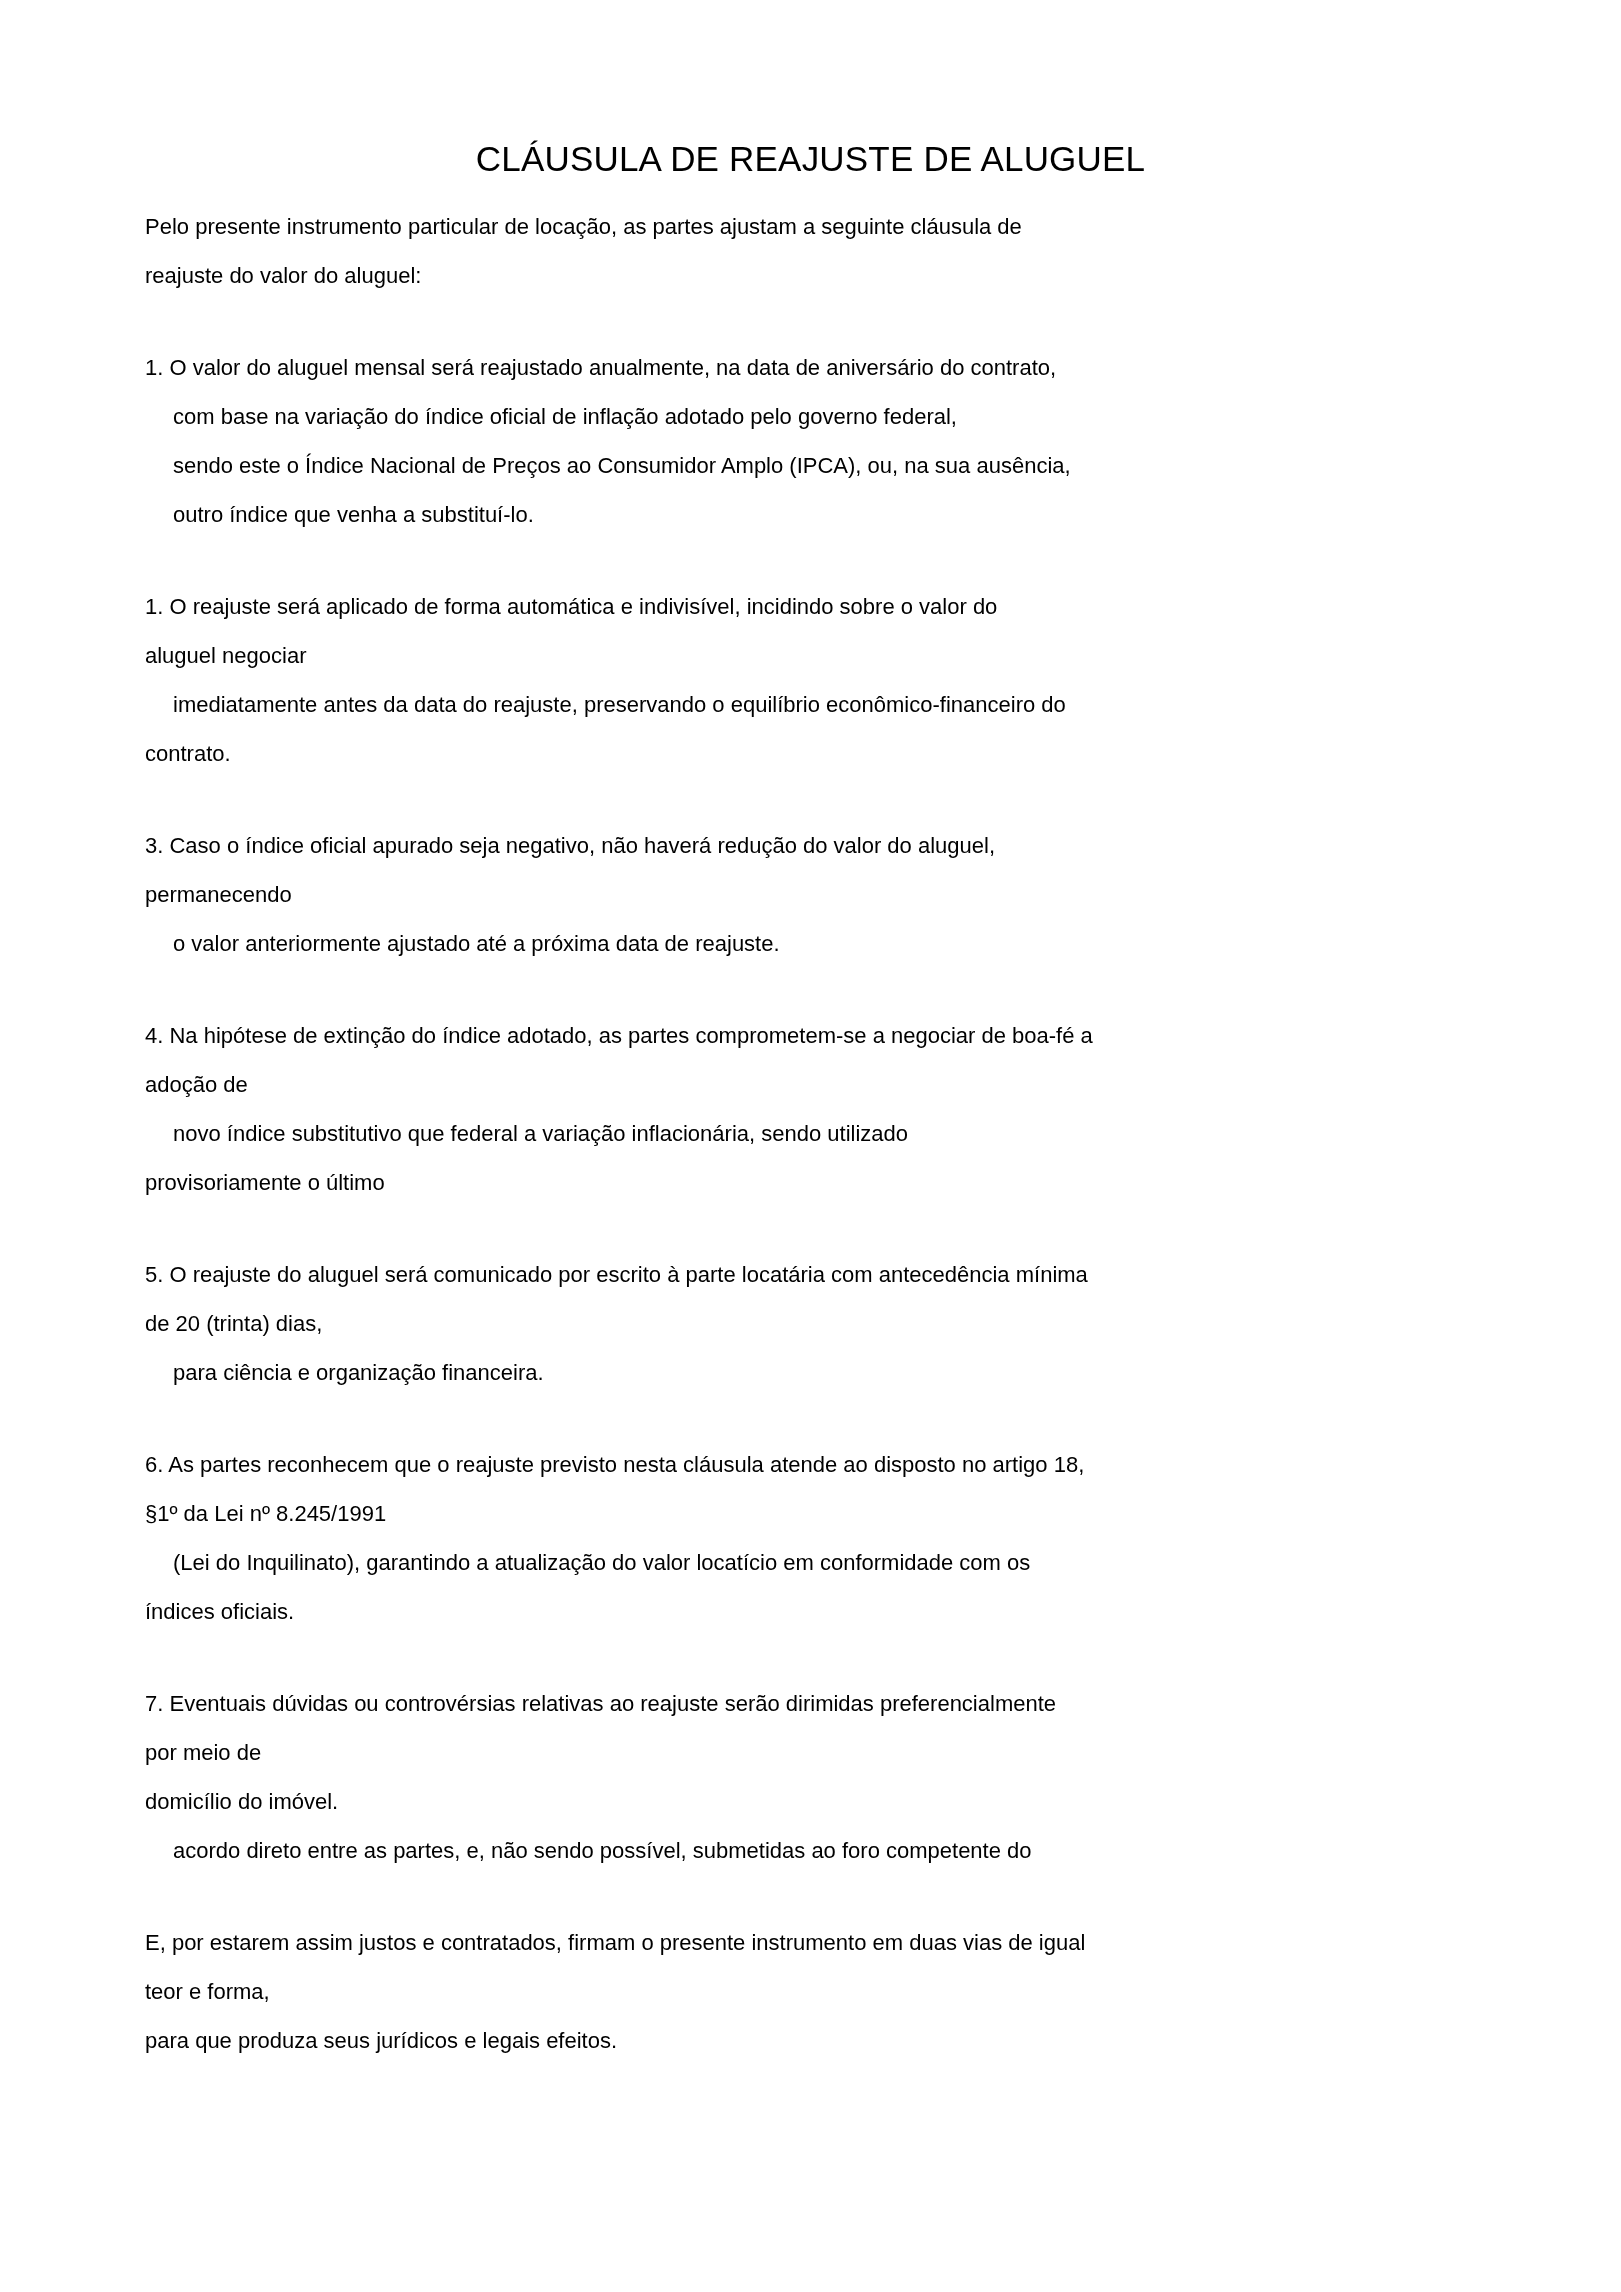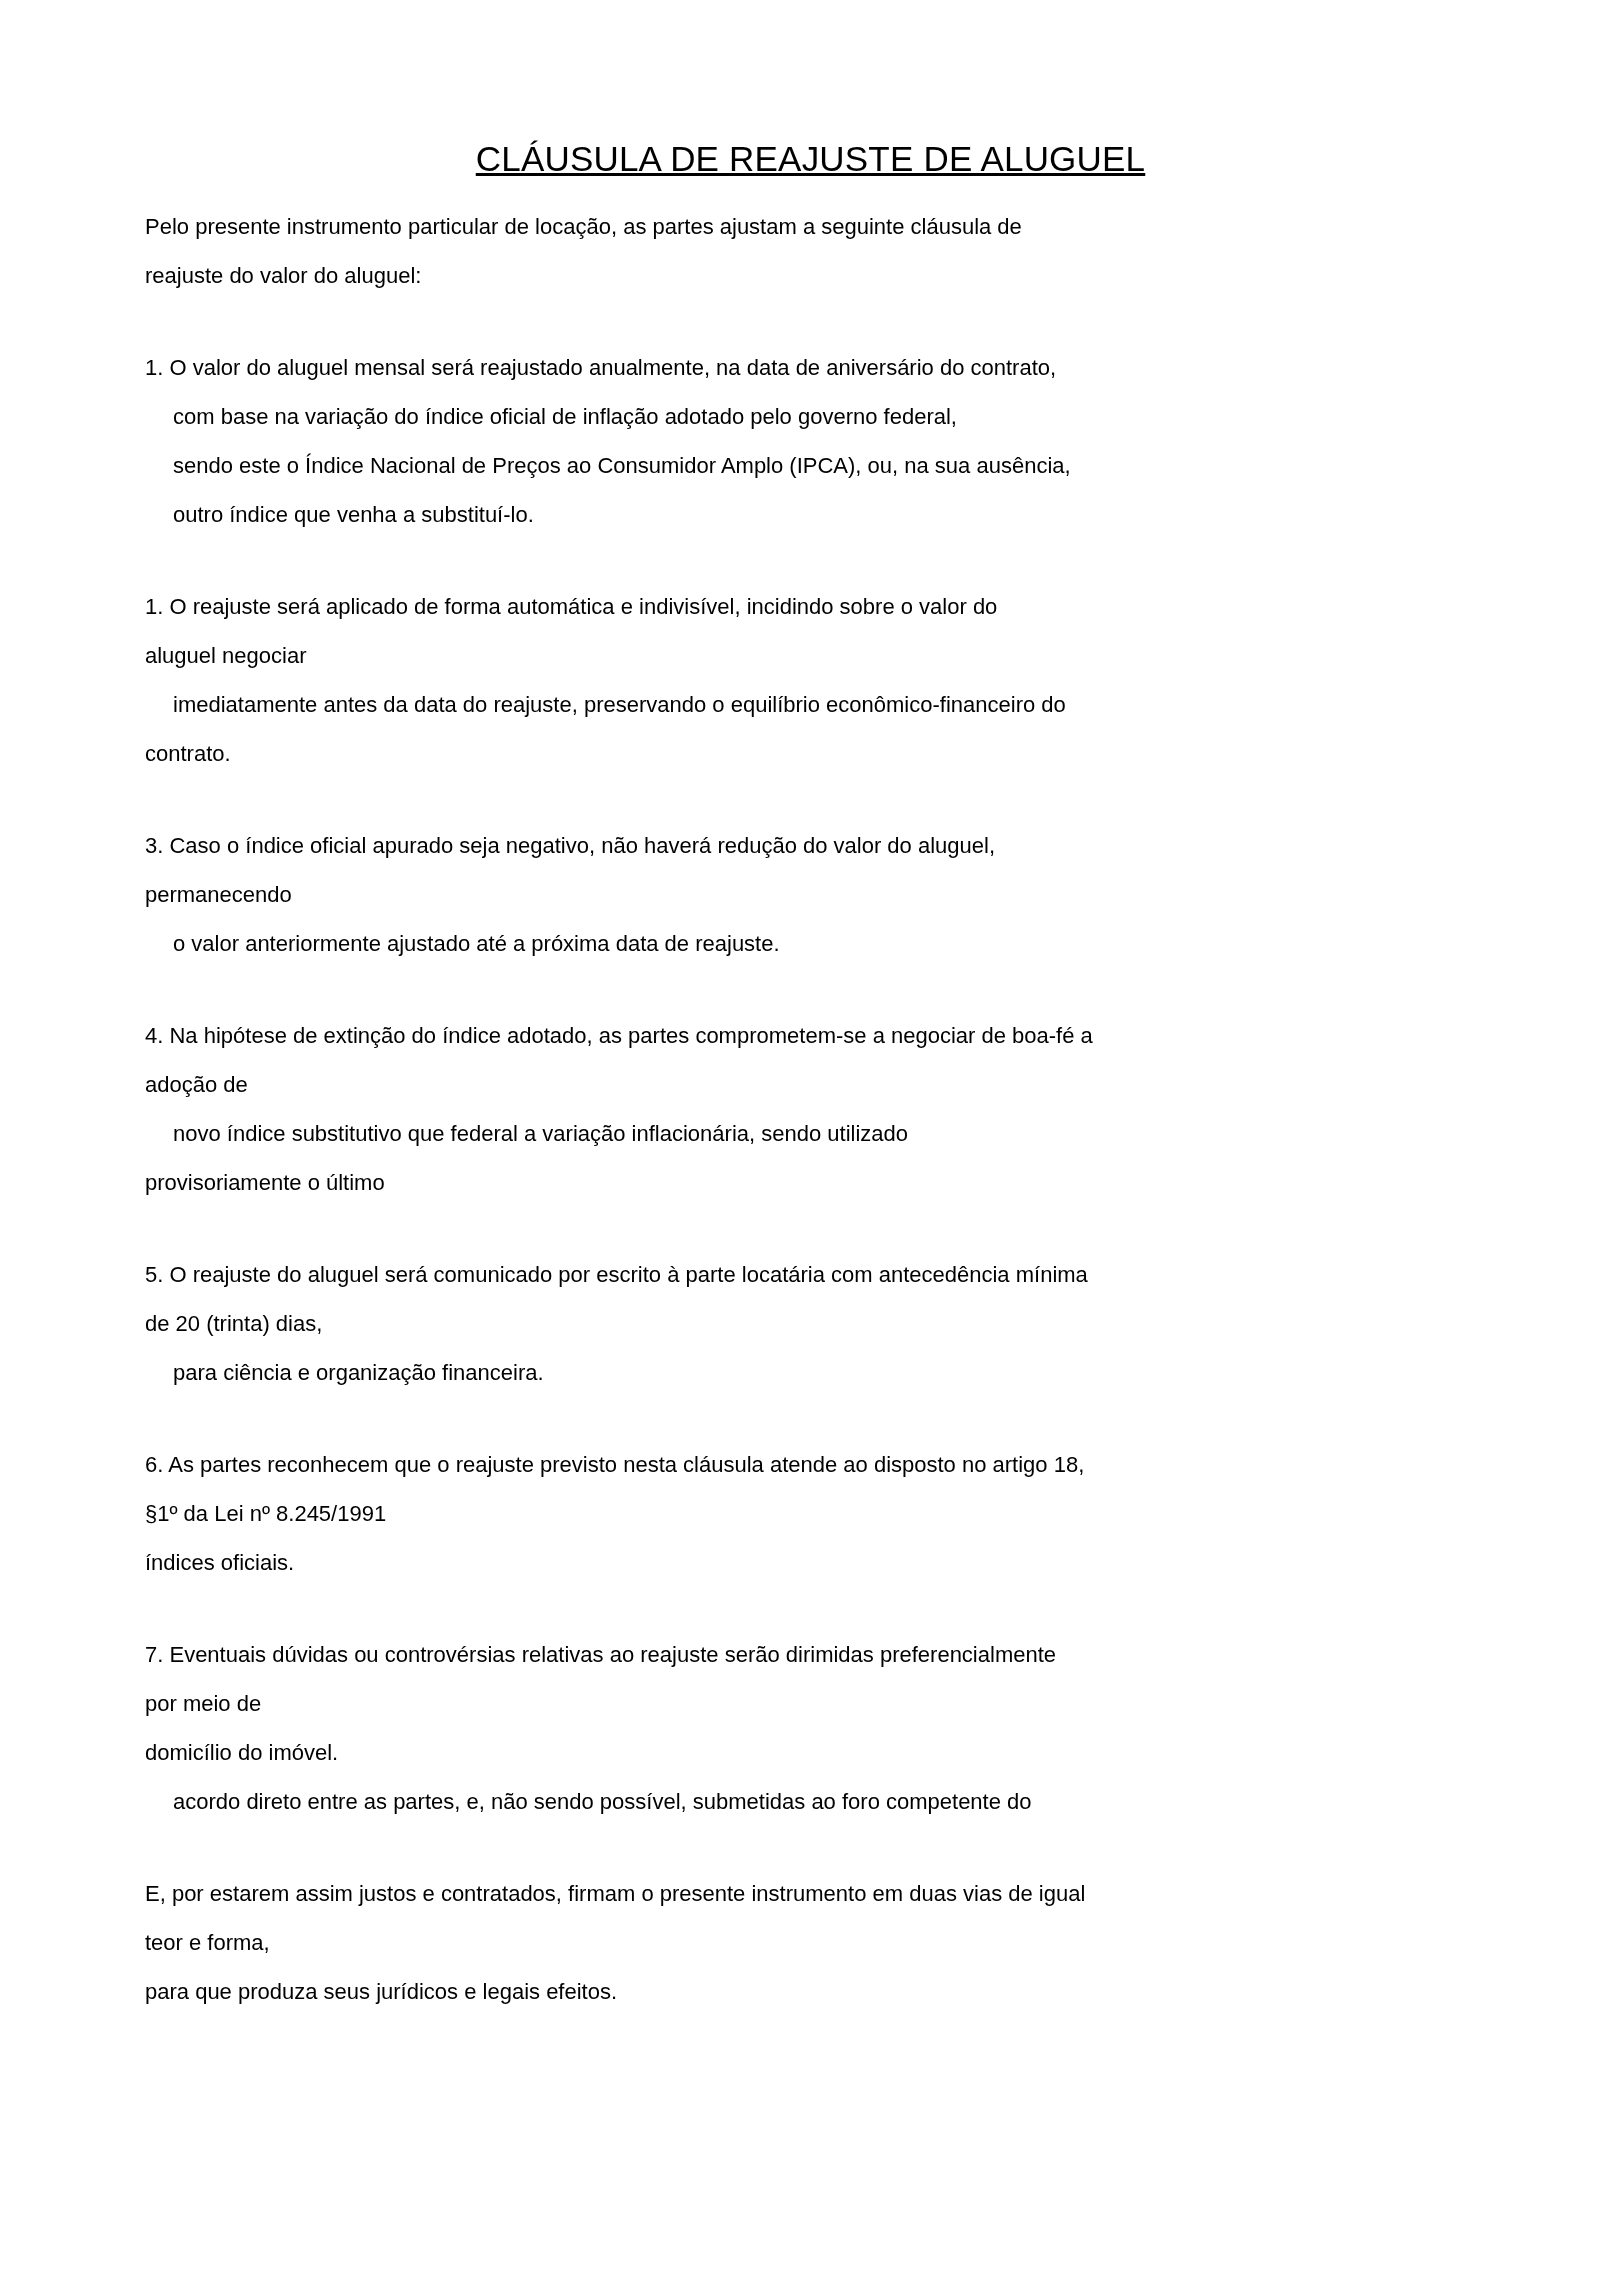--- a/index.html
+++ b/index.html
@@ -24,21 +24,20 @@
     position: absolute;
     top: 116px;
     left: 0;
     width: 1621px;
     text-align: center;
     font-size: 35px;
     font-weight: 400;
     line-height: 1.15;
     letter-spacing: 0.2px;
     white-space: nowrap;
-    text-decoration: underline;
   }
   .body-block {
     position: absolute;
     top: 202px;
     left: 145px;
     width: 1235px;
   }
   .para {
     margin: 0 0 43px 0;
   }
@@ -91,20 +90,21 @@
         <div class="line">provisoriamente o último</div>
       </div>
       <div class="para">
         <div class="line">5. O reajuste do aluguel será comunicado por escrito à parte locatária com antecedência mínima</div>
         <div class="line">de 20 (trinta) dias,</div>
         <div class="line indent">para ciência e organização financeira.</div>
       </div>
       <div class="para">
         <div class="line">6. As partes reconhecem que o reajuste previsto nesta cláusula atende ao disposto no artigo 18,</div>
         <div class="line">§1º da Lei nº 8.245/1991</div>
+        <div class="line indent">(Lei do Inquilinato), garantindo a atualização do valor locatício em conformidade com os</div>
         <div class="line">índices oficiais.</div>
       </div>
       <div class="para">
         <div class="line">7. Eventuais dúvidas ou controvérsias relativas ao reajuste serão dirimidas preferencialmente</div>
         <div class="line">por meio de</div>
         <div class="line">domicílio do imóvel.</div>
         <div class="line indent">acordo direto entre as partes, e, não sendo possível, submetidas ao foro competente do</div>
       </div>
       <div class="para">
         <div class="line">E, por estarem assim justos e contratados, firmam o presente instrumento em duas vias de igual</div>

